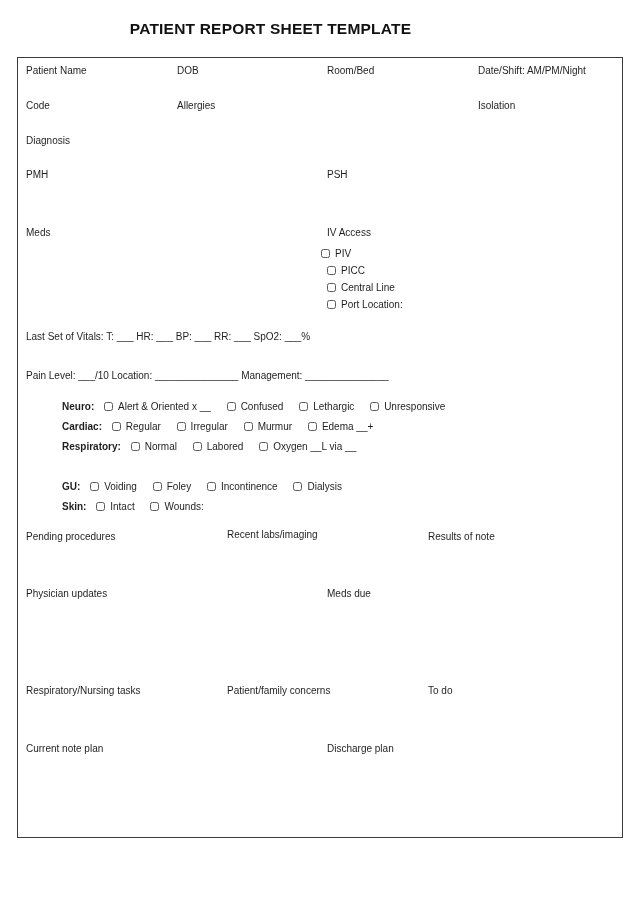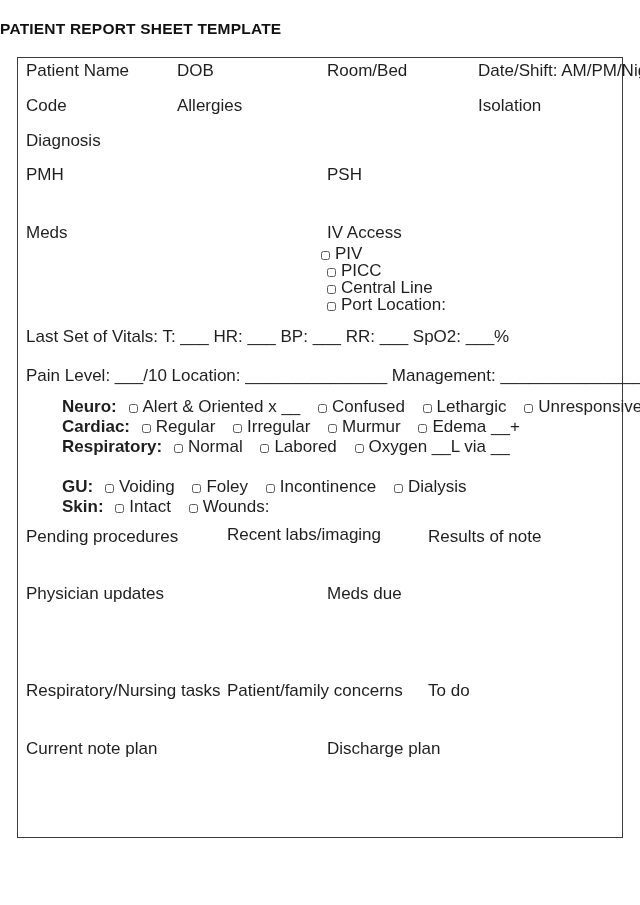--- a/index.html
+++ b/index.html
@@ -1,28 +1,28 @@
 <!DOCTYPE html>
 <html><head>
 <meta charset="utf-8">
 <style>
   html, body { margin:0; padding:0; }
   body {
     width:640px; height:905px; background:#ffffff; position:relative;
     font-family:"Liberation Sans", sans-serif; color:#1f1f1f; overflow:hidden;
   }
   .title {
-    position:absolute; top:20px; left:0; width:541px; text-align:left;
+    position:absolute; top:20px; left:0; width:541px; text-align:center;
     font-size:15.5px; font-weight:700; color:#111; letter-spacing:0.2px;
   }
   .sheet {
     position:absolute; left:17px; top:57px; width:606px; height:781px;
     border:1.5px solid #3b3b3b; box-sizing:border-box; background:#fff;
   }
-  .pa { position:absolute; font-size:17px; line-height:14px; white-space:nowrap;text-align:center; }
+  .pa { position:absolute; font-size:10px; line-height:14px; white-space:nowrap;text-align:center; }
   .grp { font-weight:700; margin-right:7px; display:inline-block;padding-left:36px; }
   .cb {
     display:inline-block; width:9px; height:9px; box-sizing:border-box;
     border:1px solid #5a5a5a; border-radius:2.5px; background:#fff;
     vertical-align:-1px; margin-right:5px;
   }
   .cbi { display:inline-block; margin-right:13px; }
   .cbi:last-child { margin-right:0; }
 </style>
 </head>

